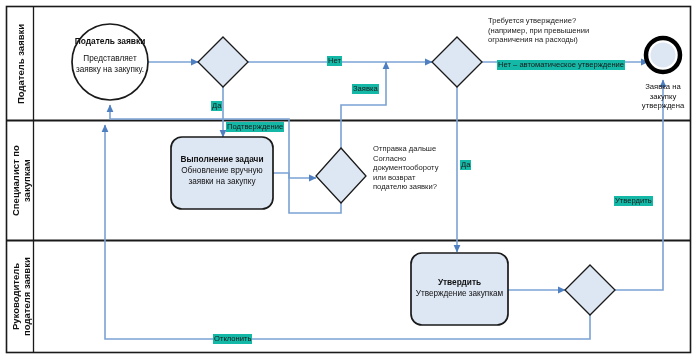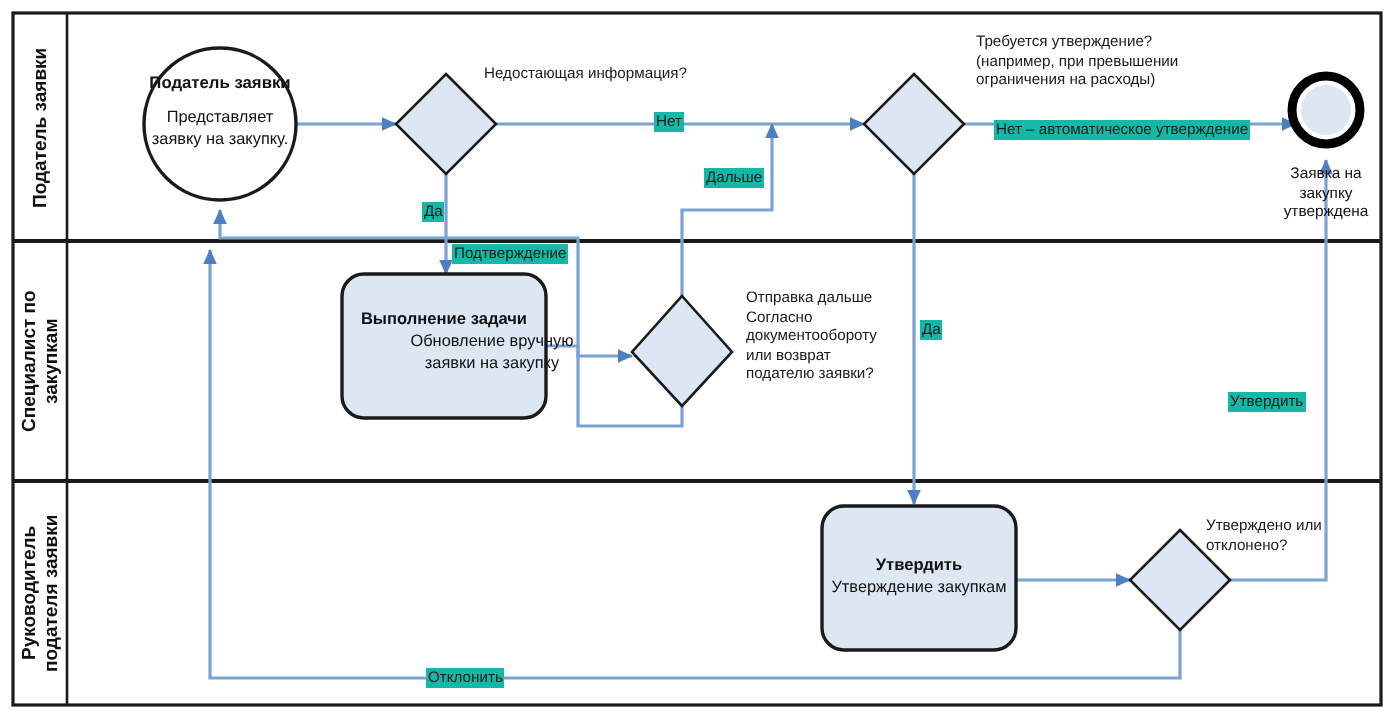--- a/index.html
+++ b/index.html
@@ -110,52 +110,49 @@
 закупкам</div>
 
   <div class="lane-title" style="left:8px;top:241px;width:25px;height:111px;">Руководитель
 подателя заявки</div>
 
   <div class="node-label" style="left:60px;top:36px;width:100px;font-size:8.4px;font-weight:bold;">Податель заявки</div>
   <div class="node-label" style="left:171px;top:154px;width:102px;font-size:8.3px;font-weight:bold;">Выполнение задачи</div>
 
   <div class="node-label" style="left:58px;top:54px;width:104px;font-size:8.2px;white-space:pre-line;">Представляет
 заявку на закупку.</div>
-  <div class="node-label" style="left:171px;top:166px;width:102px;font-size:8.2px;white-space:pre-line;padding-left:24px;">Обновление вручную
+  <div class="node-label" style="left:171px;top:166px;width:102px;font-size:8.2px;white-space:pre-line;">Обновление вручную
 заявки на закупку</div>
 
   <div class="node-label" style="left:411px;top:277px;width:97px;font-size:8.3px;font-weight:bold;">Утвердить</div>
   <div class="node-label" style="left:406px;top:289px;width:107px;font-size:8.2px;">Утверждение закупкам</div>
 
   <div class="node-label" style="left:627px;top:82px;width:72px;font-size:7.7px;white-space:pre-line;line-height:9.6px;">Заявка на
 закупку
 утверждена</div>
 
-  <div class="edge-label nobg" style="left:241px;top:32px;width:135px;">Недостающая информация?</div>
 
   <div class="edge-label nobg" style="left:372px;top:144px;width:72px;">Отправка дальше
 Согласно
 документообороту
 или возврат
 подателю заявки?</div>
 
   <div class="edge-label nobg" style="left:487px;top:16px;width:130px;">Требуется утверждение?
 (например, при превышении
 ограничения на расходы)</div>
 
-  <div class="edge-label nobg" style="left:602px;top:258px;width:80px;">Утверждено или
-отклонено?</div>
 
   <div class="edge-label" style="left:327px;top:56px;">Нет</div>
 
   <div class="edge-label" style="left:211px;top:101px;">Да</div>
 
   <div class="edge-label" style="left:226px;top:114px;margin-top:8px;">Подтверждение</div>
 
-  <div class="edge-label" style="left:352px;top:84px;">Дальше</div>
+  <div class="edge-label" style="left:352px;top:84px;">Заявка</div>
 
   <div class="edge-label" style="left:497px;top:60px;">Нет – автоматическое утверждение</div>
 
   <div class="edge-label" style="left:460px;top:160px;">Да</div>
 
   <div class="edge-label" style="left:614px;top:196px;">Утвердить</div>
 
   <div class="edge-label" style="left:213px;top:334px;">Отклонить</div>
 
 </div>

